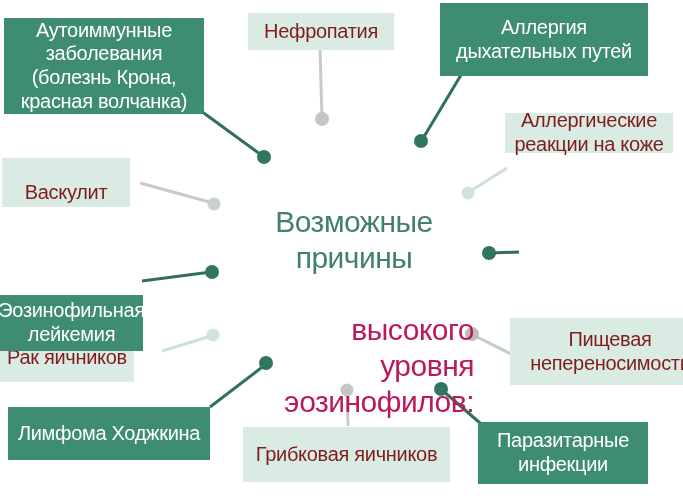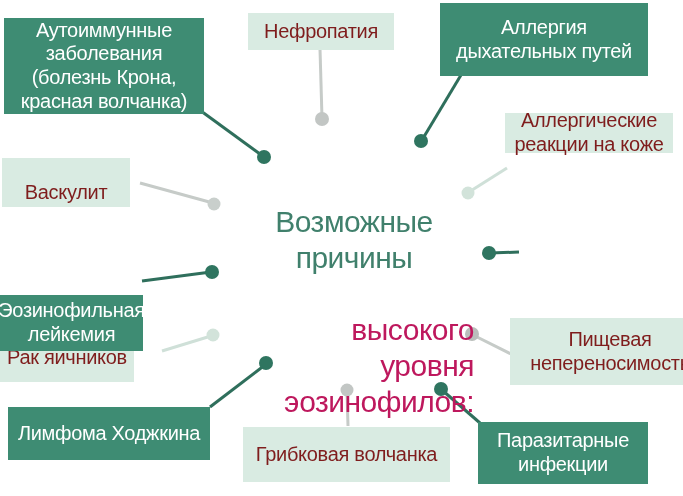--- a/index.html
+++ b/index.html
@@ -98,21 +98,21 @@
 красная волчанка)</span></div>
   <div class="node light" style="left:248px; top:13px;  width:146px; height:37px;"><span>Нефропатия</span></div>
   <div class="node dark" style="left:440px; top:3px;   width:208px; height:73px;"><span>Аллергия
 дыхательных путей</span></div>
   <div class="node light" style="left:505px; top:113px; width:168px; height:40px;"><span>Аллергические
 реакции на коже</span></div>
   <div class="node light" style="left:510px; top:318px; width:200px; height:67px;justify-content:center;"><span>Пищевая
 непереносимость</span></div>
   <div class="node dark" style="left:478px; top:422px; width:170px; height:62px;"><span>Паразитарные
 инфекции</span></div>
-  <div class="node light" style="left:243px; top:427px; width:207px; height:55px;"><span>Грибковая волчанка</span></div>
+  <div class="node light" style="left:243px; top:427px; width:207px; height:55px;"><span>Грибковая яичников</span></div>
   <div class="node dark" style="left:8px;   top:407px; width:202px; height:53px;text-align:right;"><span>Лимфома Ходжкина</span></div>
   <div class="node light" style="left:0px;   top:333px; width:134px; height:49px;"><span>Рак яичников</span></div>
   <div class="node dark" style="left:0px;   top:247px; width:143px; height:56px;margin-top:48px;"><span>Эозинофильная
 лейкемия</span></div>
   <div class="node light" style="left:2px;   top:158px; width:128px; height:49px;align-items:flex-end;"><span>Васкулит</span></div>
 
   <div id="center-title">
     <div class="title-green">Возможные
 причины</div>
     <div class="title-red">высокого

